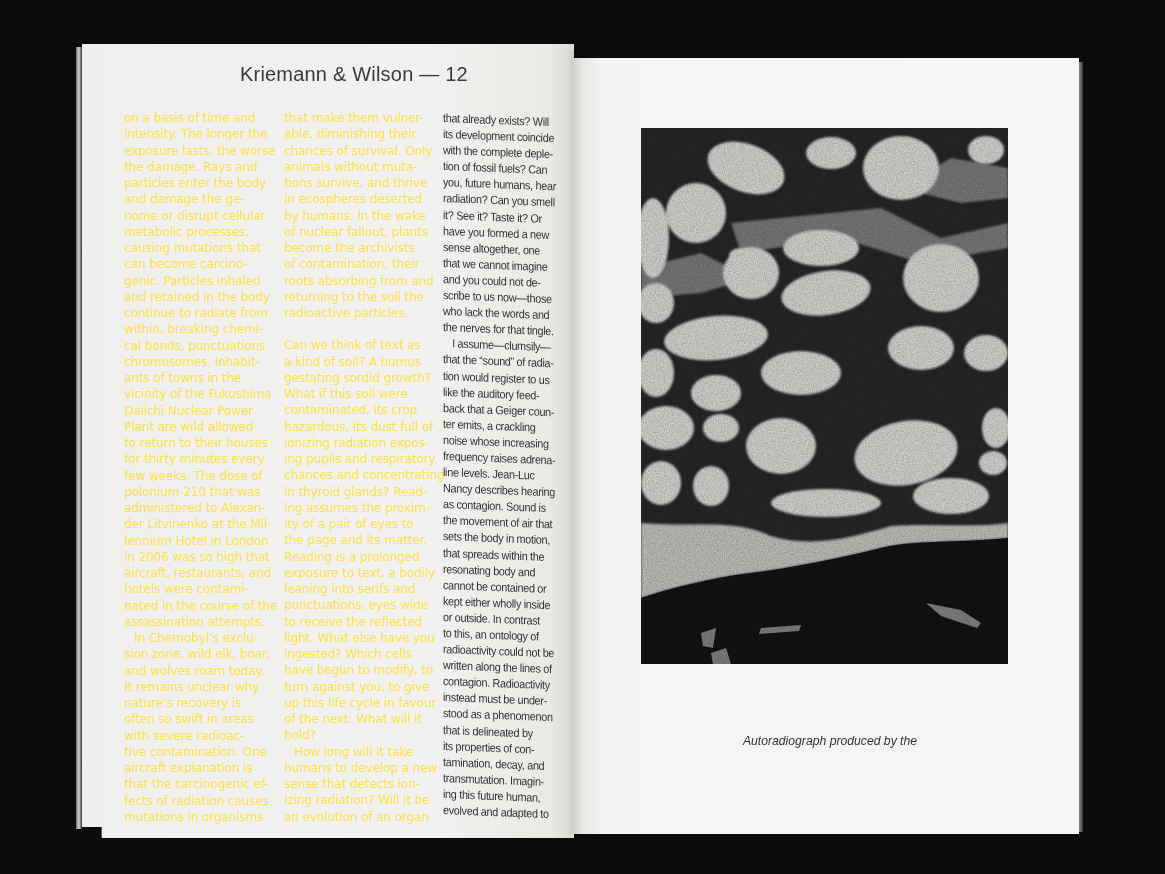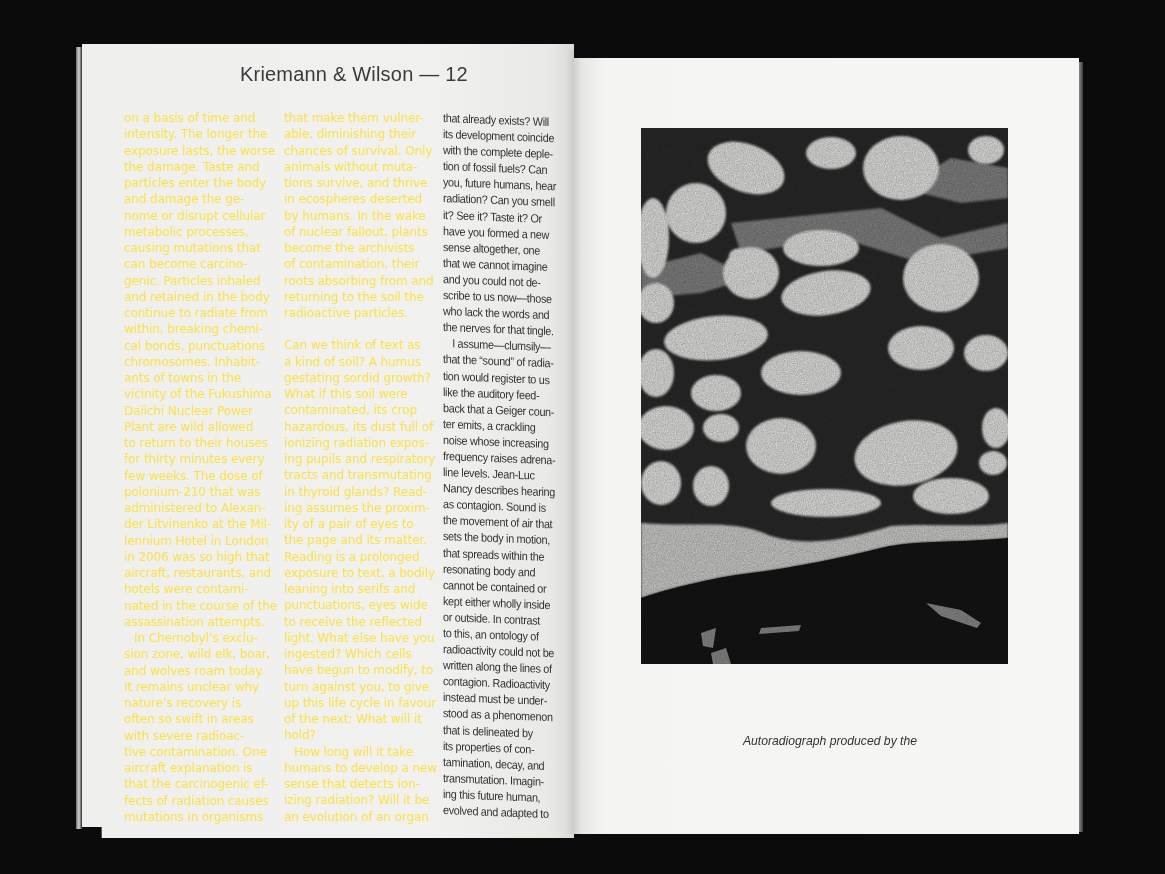--- a/index.html
+++ b/index.html
@@ -79,21 +79,21 @@
   <div class="page-right"></div>
   <div class="page-right-edge"></div>
   <div class="gutter"></div>
 
   <div class="running-head">Kriemann &amp; Wilson — 12</div>
 
   <div class="col col1" id="col0">
       <span class="line">on a basis of time and</span>
       <span class="line">intensity. The longer the</span>
       <span class="line">exposure lasts, the worse</span>
-      <span class="line">the damage. Taste and</span>
+      <span class="line">the damage. Rays and</span>
       <span class="line">particles enter the body</span>
       <span class="line">and damage the ge-</span>
       <span class="line">nome or disrupt cellular</span>
       <span class="line">metabolic processes,</span>
       <span class="line">causing mutations that</span>
       <span class="line">can become carcino-</span>
       <span class="line">genic. Particles inhaled</span>
       <span class="line">and retained in the body</span>
       <span class="line">continue to radiate from</span>
       <span class="line">within, breaking chemi-</span>
@@ -144,21 +144,21 @@
       <span class="line">radioactive particles.</span>
       <span class="gap"></span>
       <span class="line">Can we think of text as</span>
       <span class="line">a kind of soil? A humus</span>
       <span class="line">gestating sordid growth?</span>
       <span class="line">What if this soil were</span>
       <span class="line">contaminated, its crop</span>
       <span class="line">hazardous, its dust full of</span>
       <span class="line">ionizing radiation expos-</span>
       <span class="line">ing pupils and respiratory</span>
-      <span class="line">tracts and transmutating</span>
+      <span class="line">chances and concentrating</span>
       <span class="line">in thyroid glands? Read-</span>
       <span class="line">ing assumes the proxim-</span>
       <span class="line">ity of a pair of eyes to</span>
       <span class="line">the page and its matter.</span>
       <span class="line">Reading is a prolonged</span>
       <span class="line">exposure to text, a bodily</span>
       <span class="line">leaning into serifs and</span>
       <span class="line">punctuations, eyes wide</span>
       <span class="line">to receive the reflected</span>
       <span class="line">light. What else have you</span>

